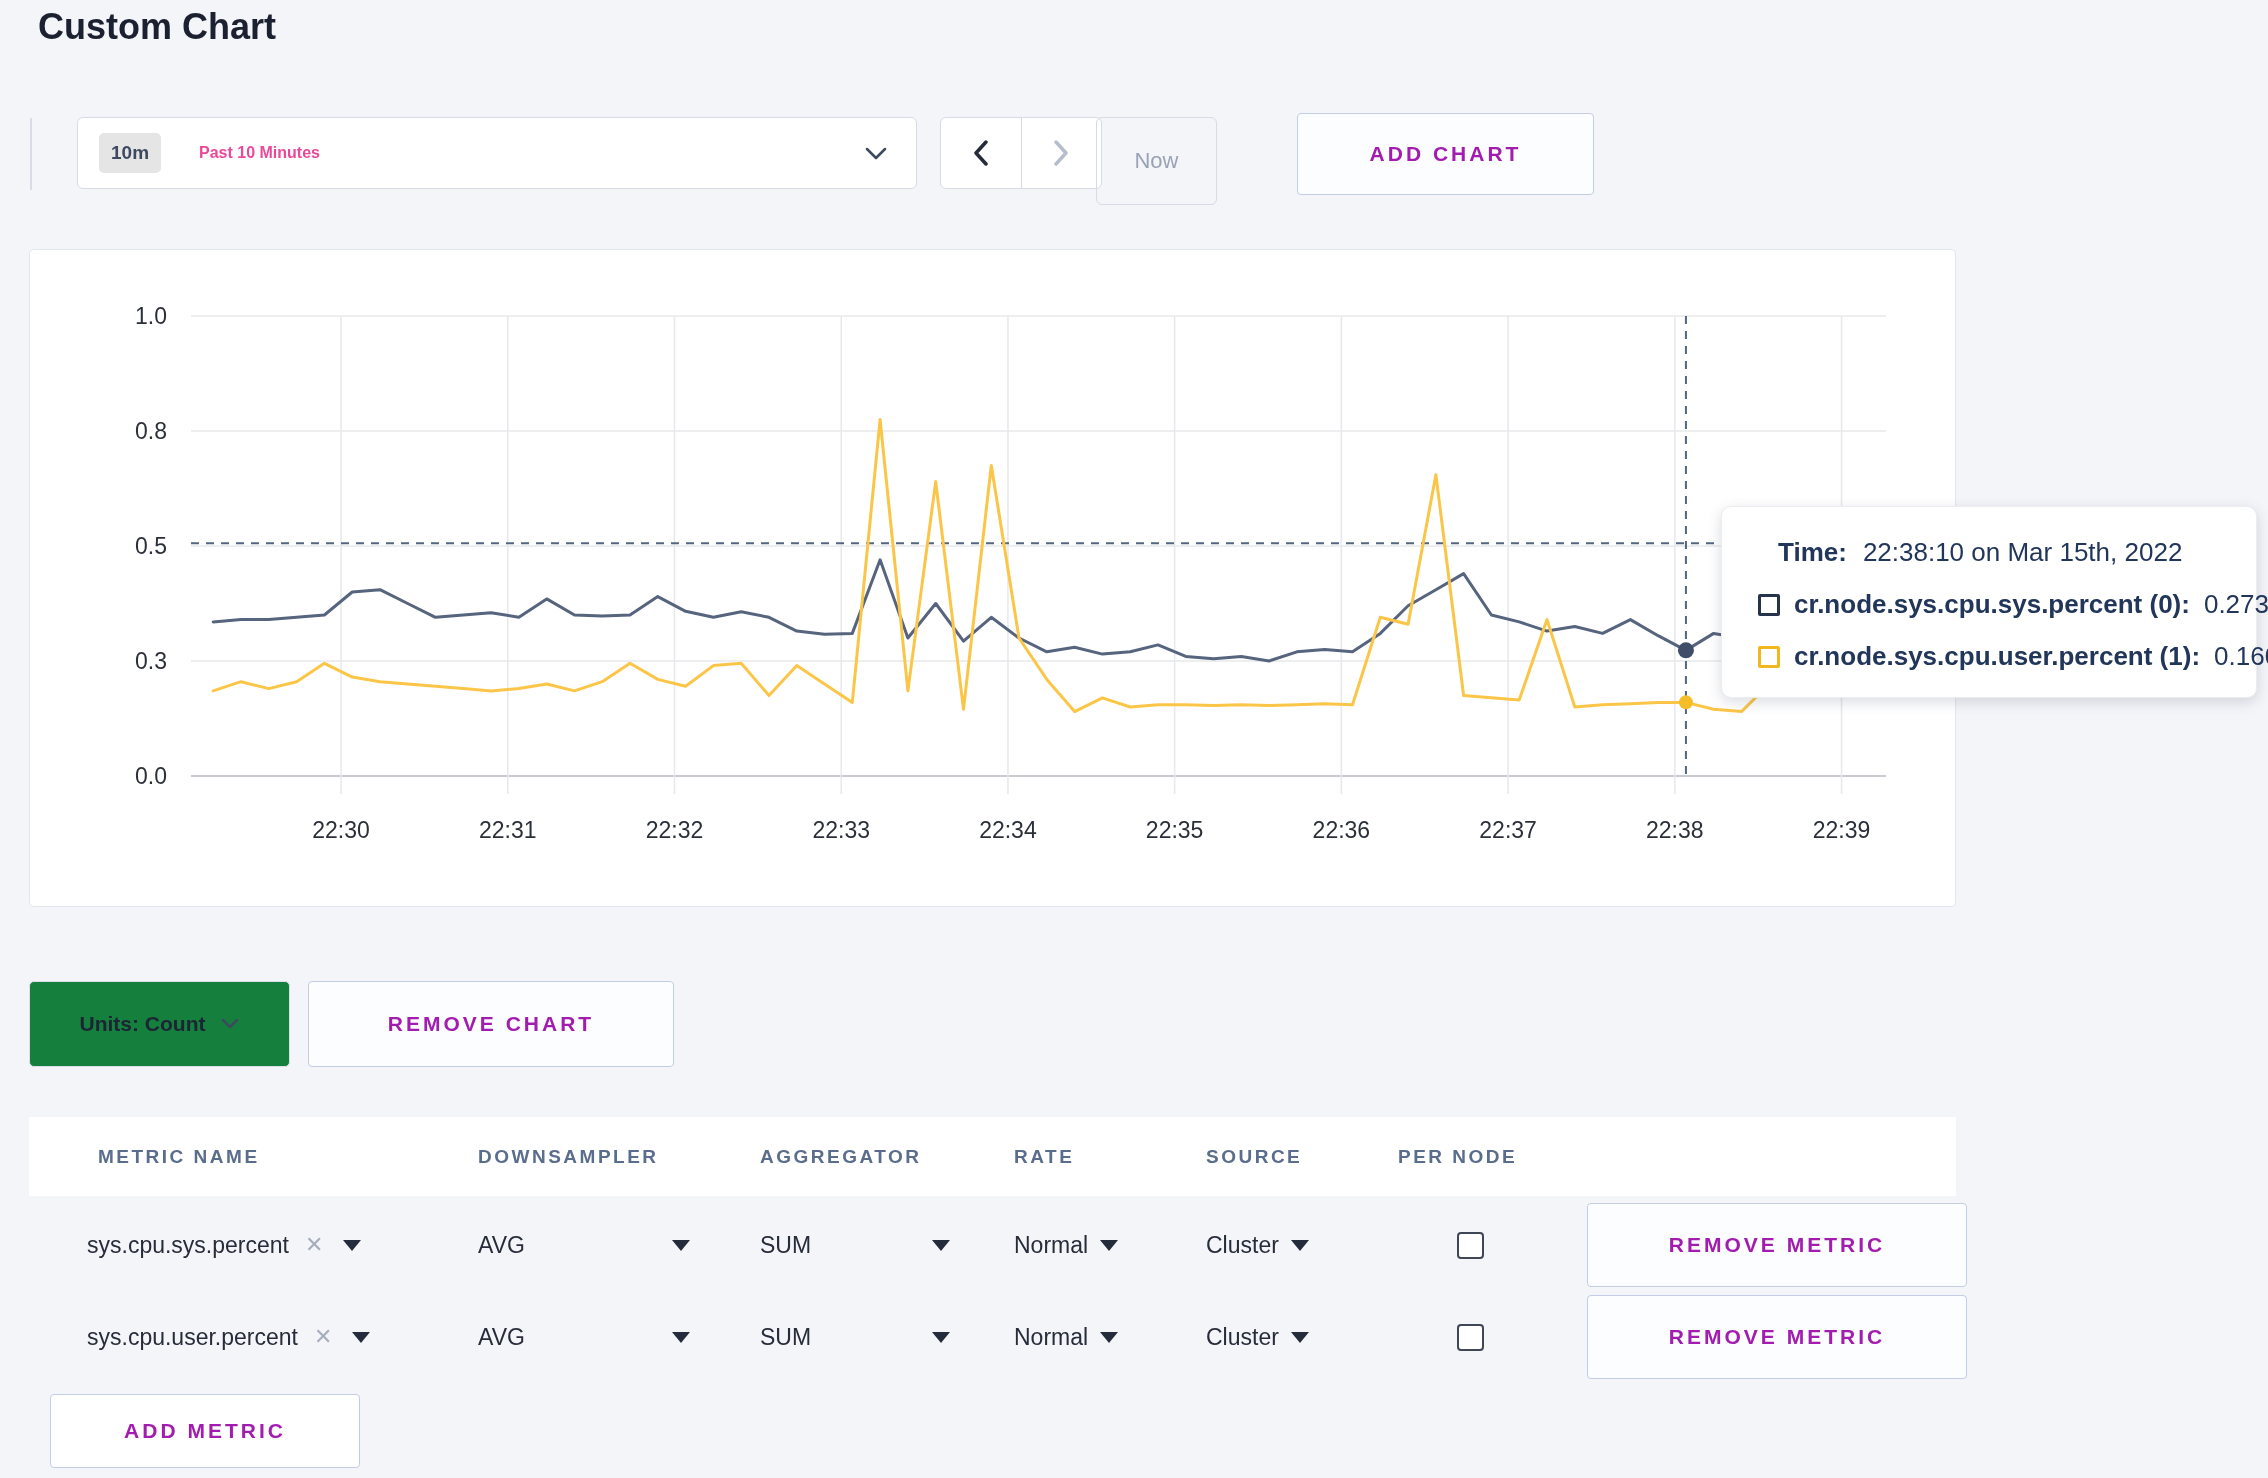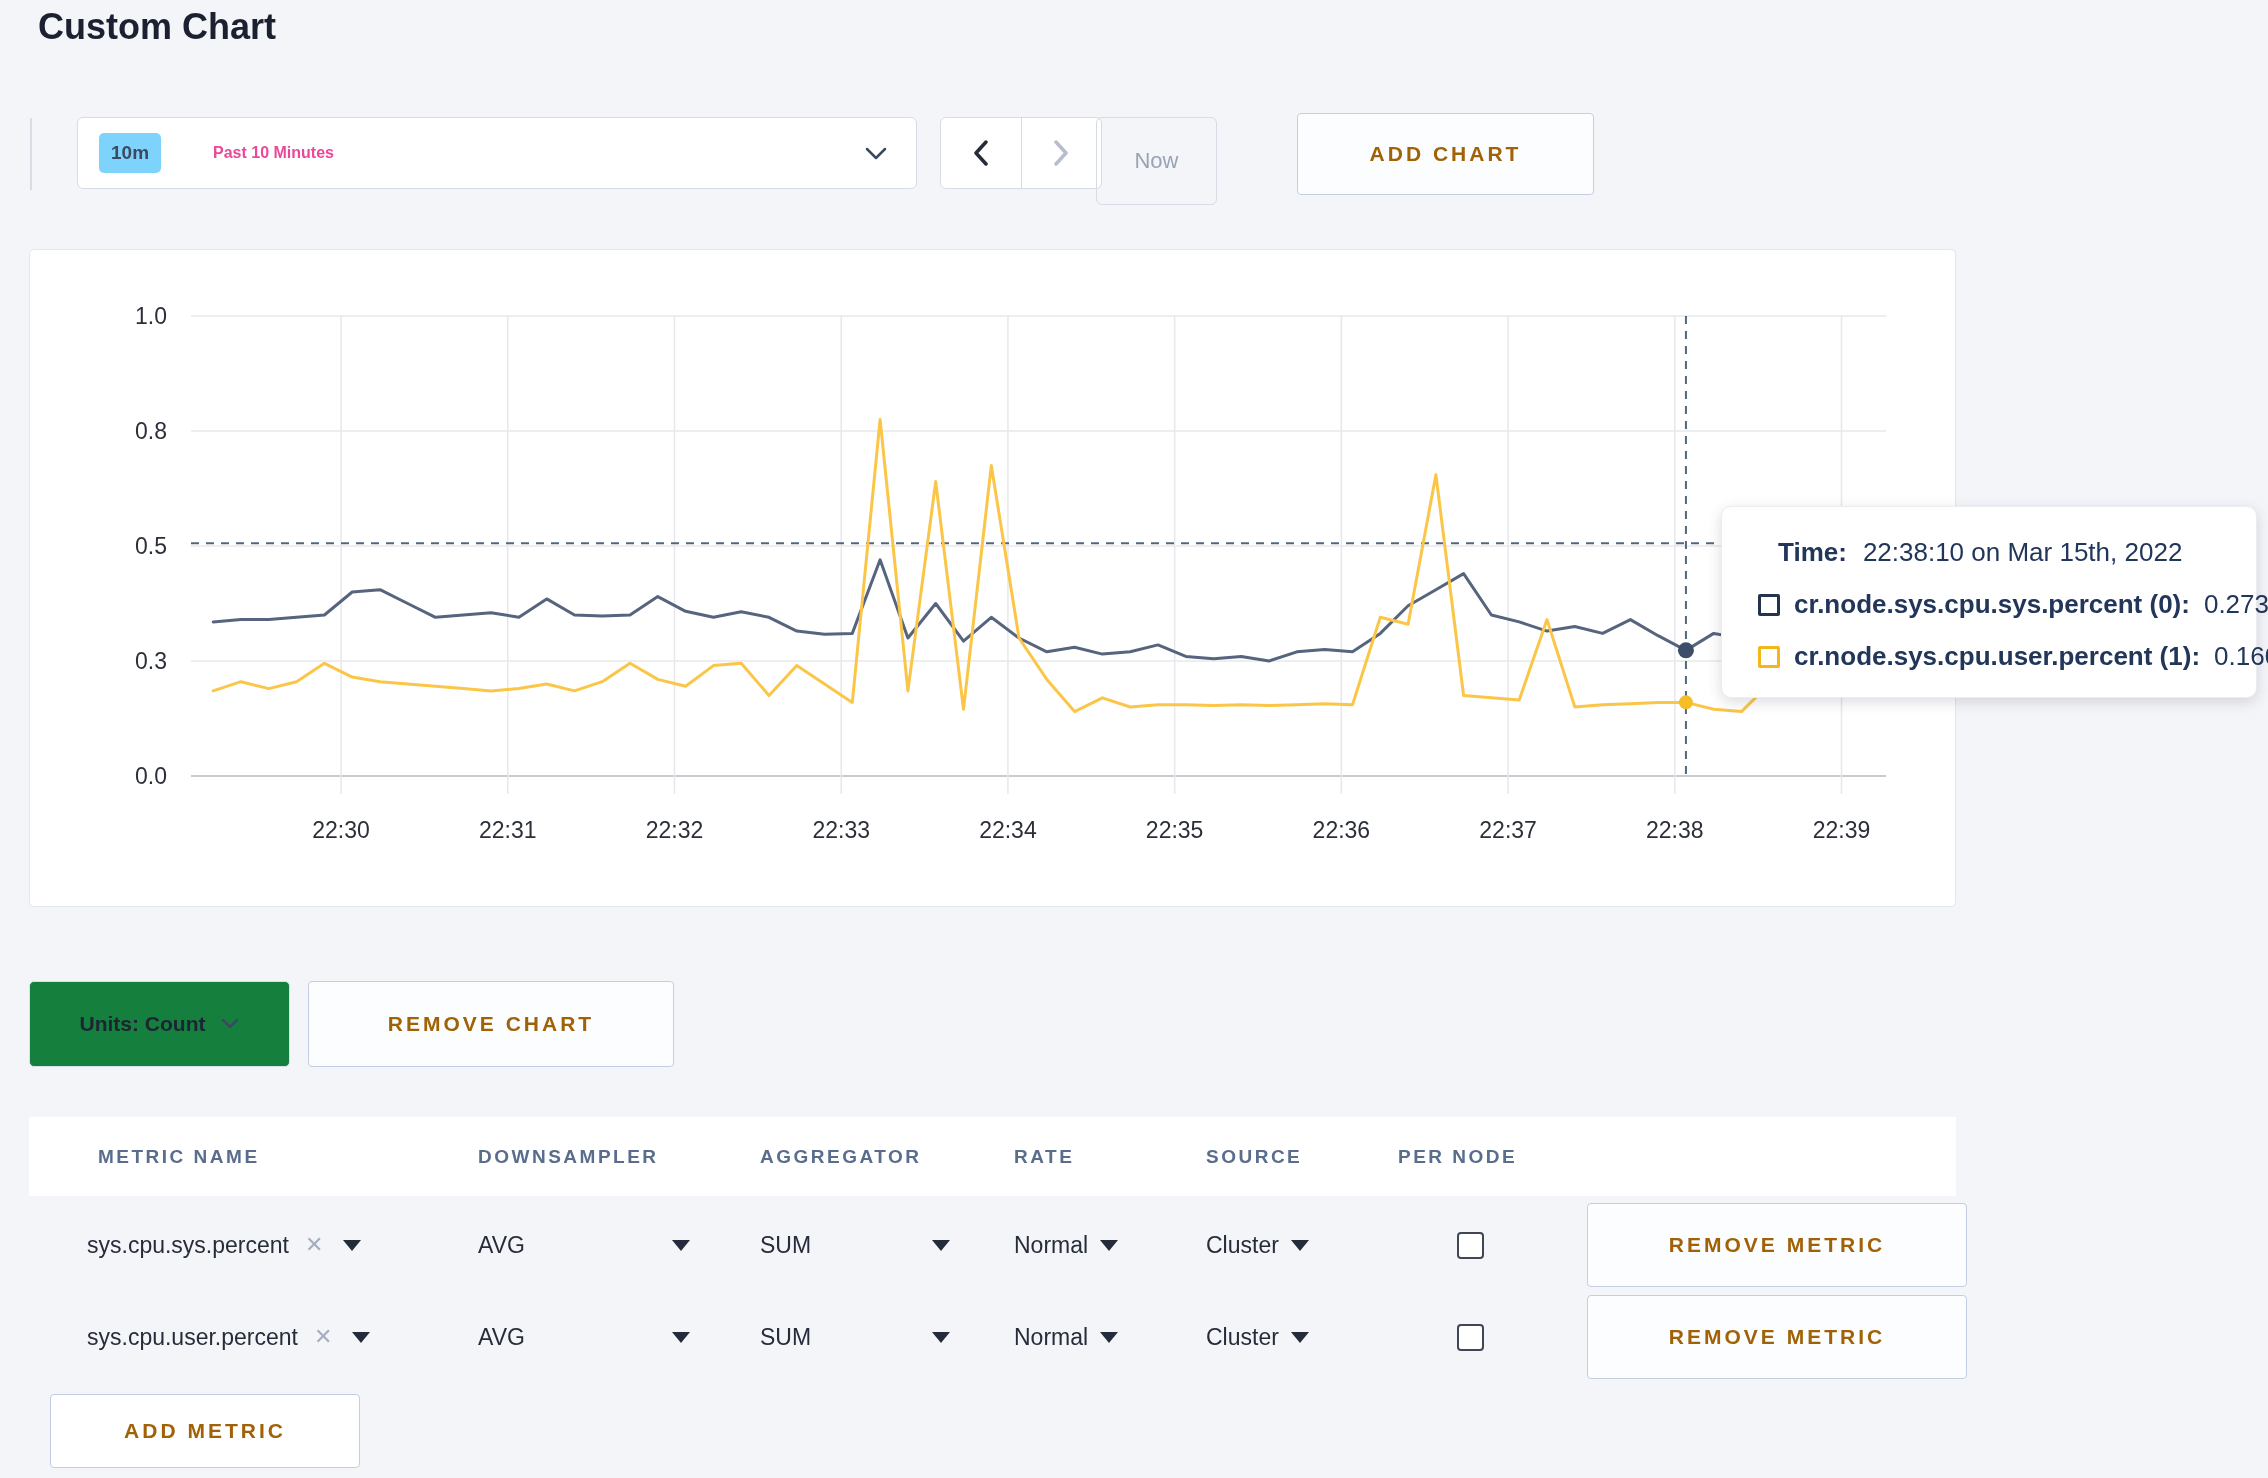--- a/index.html
+++ b/index.html
@@ -12,38 +12,38 @@
     color:#1b2130;letter-spacing:0;
   }
   
   .tb-divider{position:absolute;left:30px;top:118px;width:2px;height:72px;background:#d8dce5;}
   .time-dd{
     position:absolute;left:77px;top:117px;width:840px;height:72px;background:#fff;
     border:1px solid #d7dbe5;border-radius:6px;display:flex;align-items:center;
     box-sizing:border-box;padding:0 28px 0 21px;cursor:pointer;
   }
   .time-badge{
-    background:#7dd3fc;color:#3d4960;font-weight:700;font-size:19px;border-radius:5px;
-    padding:9px 12px;margin-right:52px;
+    background:#e5e5e5;color:#3d4960;font-weight:700;font-size:19px;border-radius:5px;
+    padding:9px 12px;margin-right:38px;
   }
   .time-label{font-size:16px;color:#ec4899;flex:1;font-weight:bold;}
   .nav-group{
     position:absolute;left:940px;top:117px;width:162px;height:72px;background:#fff;
     border:1px solid #d7dbe5;border-radius:6px;display:flex;box-sizing:border-box;
   }
   .nav-btn{flex:1;display:flex;align-items:center;justify-content:center;background:transparent;border:none;cursor:pointer;padding:0;}
   .nav-btn + .nav-btn{border-left:1px solid #d7dbe5;}
   .btn-plain{
     position:absolute;background:transparent;border:1px solid #d7dbe5;border-radius:6px;
     font-family:"Liberation Sans",sans-serif;font-size:22px;color:#9aa3b6;cursor:pointer;
   }
   .btn-blue{
     position:absolute;background:#fcfdfe;border:1px solid #c3cde4;border-radius:4px;
     font-family:"Liberation Sans",sans-serif;font-weight:700;letter-spacing:3px;
-    font-size:21px;color:#a16207;cursor:pointer;
+    font-size:21px;color:#a21caf;cursor:pointer;
   }
   
   .chart-card{
     position:absolute;left:29px;top:249px;width:1927px;height:658px;background:#fff;
     border:1px solid #e3e6ee;border-radius:5px;box-sizing:border-box;
   }
   .chart-card svg{display:block;}
   
   .tooltip{
     position:absolute;left:1721px;top:506px;width:536px;height:192px;background:#fff;

